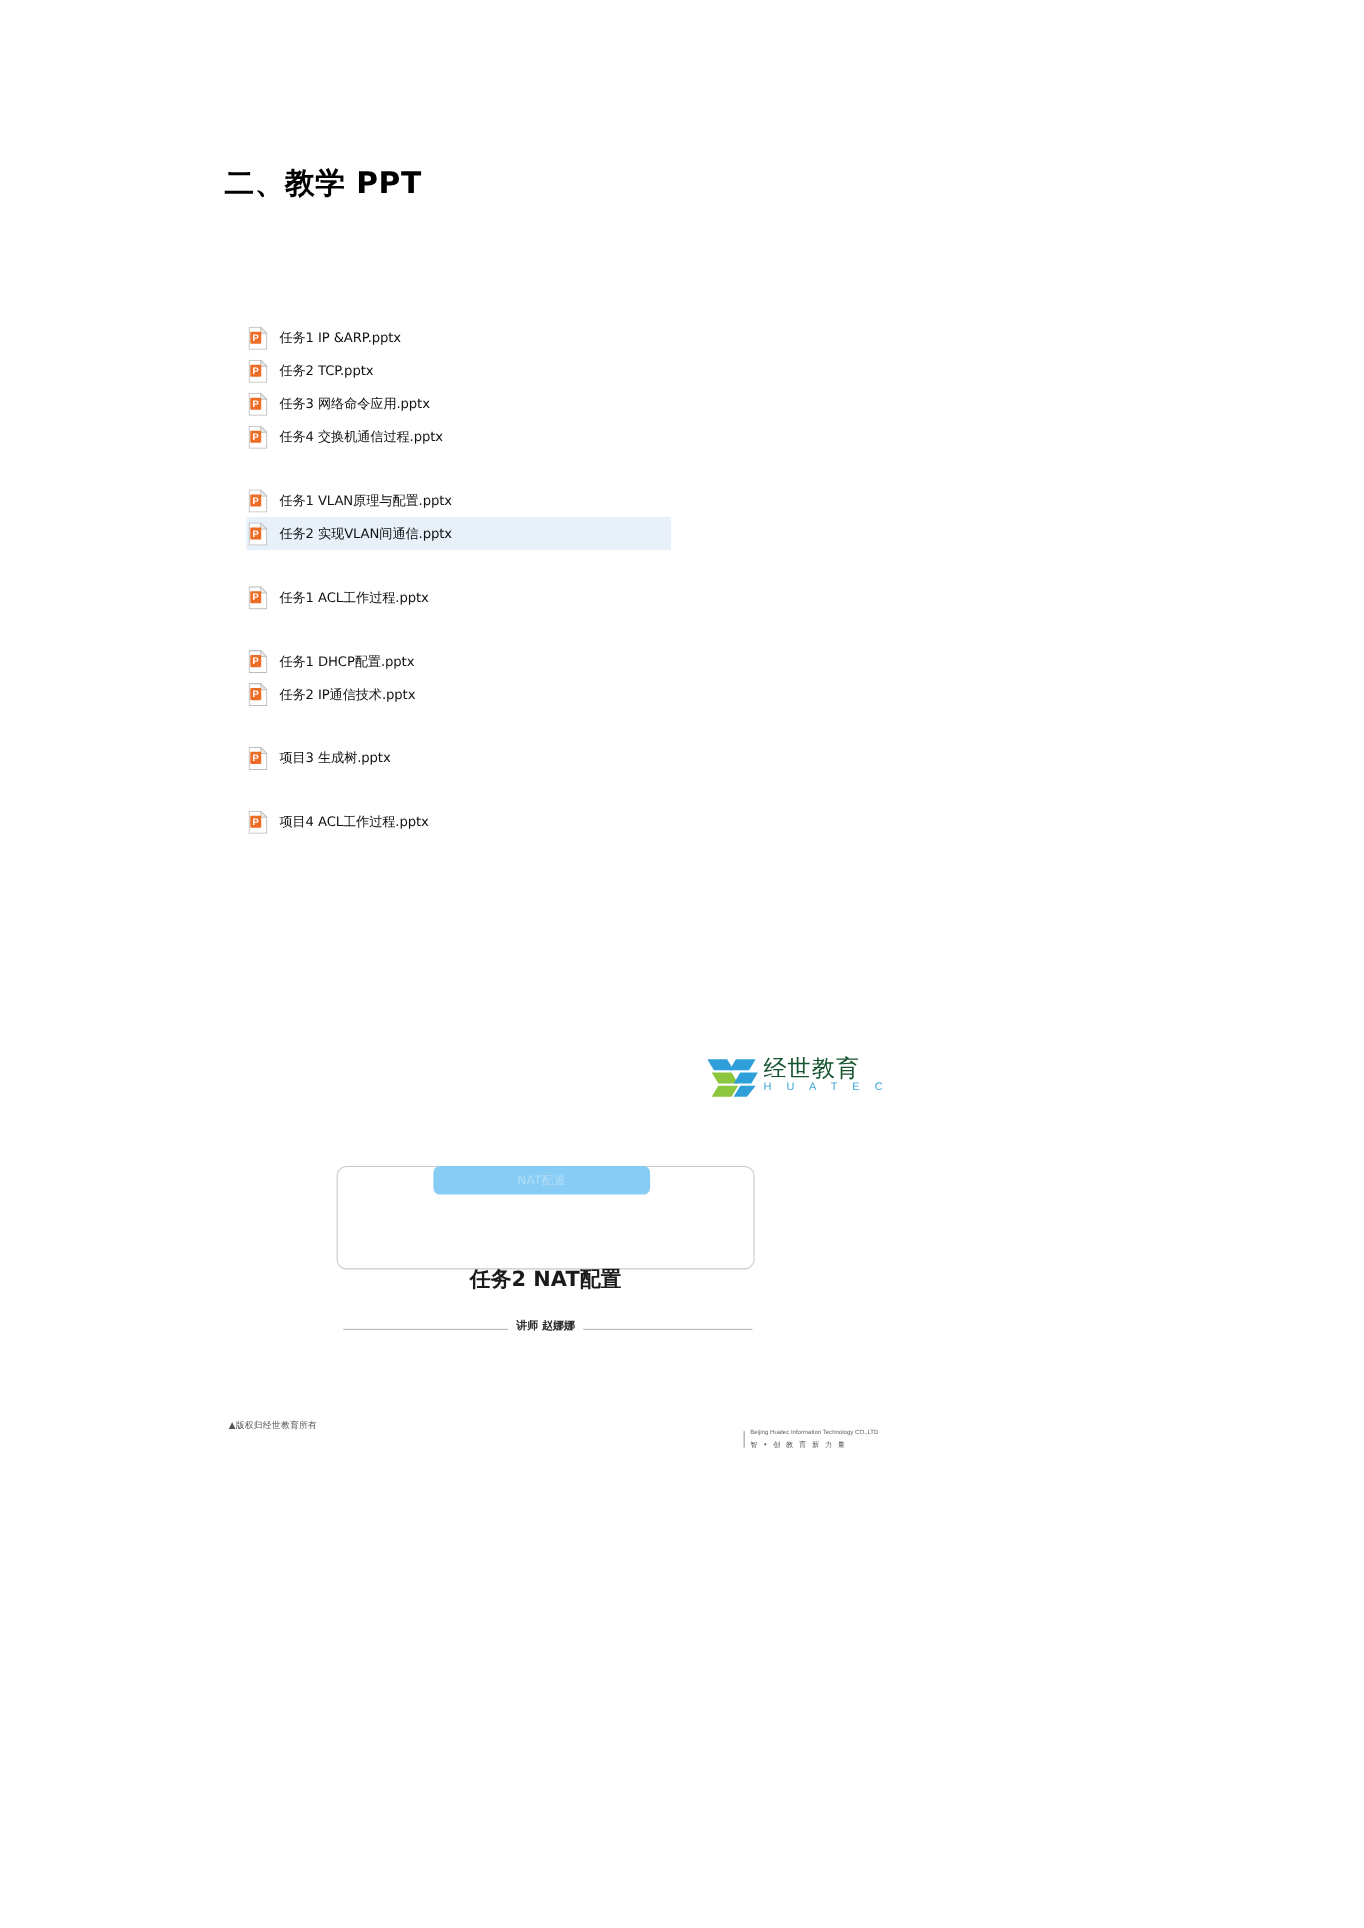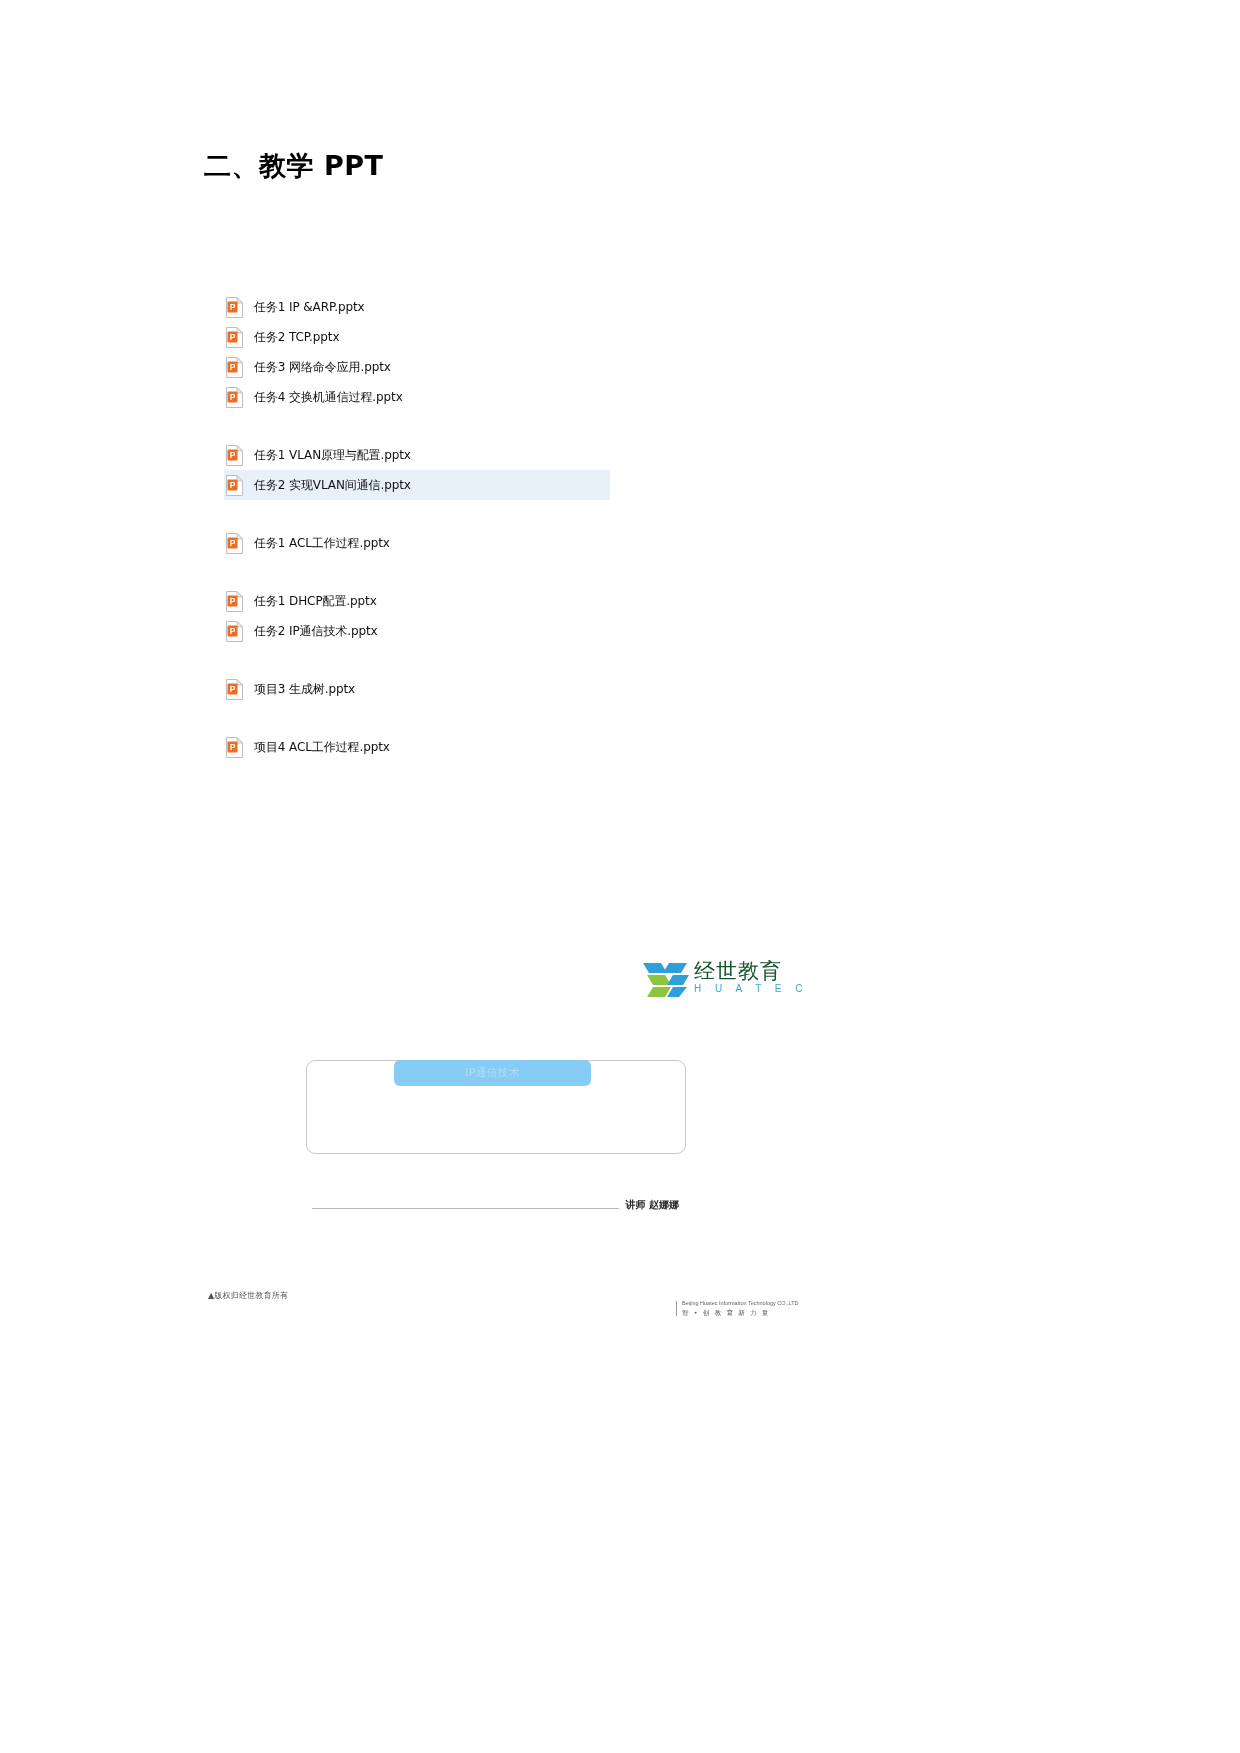--- a/index.html
+++ b/index.html
@@ -153,21 +153,21 @@
     top: 1208px;
     width: 372px;
     height: 1px;
     background: #b9b9b9;
   }
   .slide-teacher {
     position: absolute;
     left: 306px;
     top: 1198px;
     width: 380px;
-    text-align: right;
+    text-align: center;
     font-size: 10px;
     font-weight: bold;
     color: #2b2b2b;
     font-family: "DejaVu Sans", "Liberation Sans", sans-serif;
   }
   .slide-teacher span {
     background: #fff;
     padding: 0 7px;
   }
 
@@ -372,21 +372,22 @@
         <path d="M32 16 L48 16 L42 26 L26 26 Z" fill="#2e9fd8"></path>
         <path d="M12 28 L30 28 L24 38 L6 38 Z" fill="#8cc63f"></path>
         <path d="M32 28 L46 28 L38 38 L26 38 Z" fill="#2e9fd8"></path>
       </svg>
     </span>
     <span class="logo-text-cn">经世教育</span>
     <span class="logo-text-en">H U A T E C</span>
   </div>
 
   <div class="slide"></div>
-  <div class="slide-badge">IP通信技术</div>
+  <div class="slide-badge">NAT配置</div>
+  <div class="slide-title">任务2 NAT配置</div>
   <div class="slide-teacher-line"></div>
   <div class="slide-teacher"><span>讲师 赵娜娜</span></div>
 
   <div class="footer-left">▲版权归经世教育所有</div>
   <div class="footer-right">
     <span class="fr-bar"></span>
     <span class="fr-line1">Beijing Huatec Information Technology CO.,LTD</span>
     <span class="fr-line2">智 • 创 教 育 新 力 量</span>
   </div>
 

